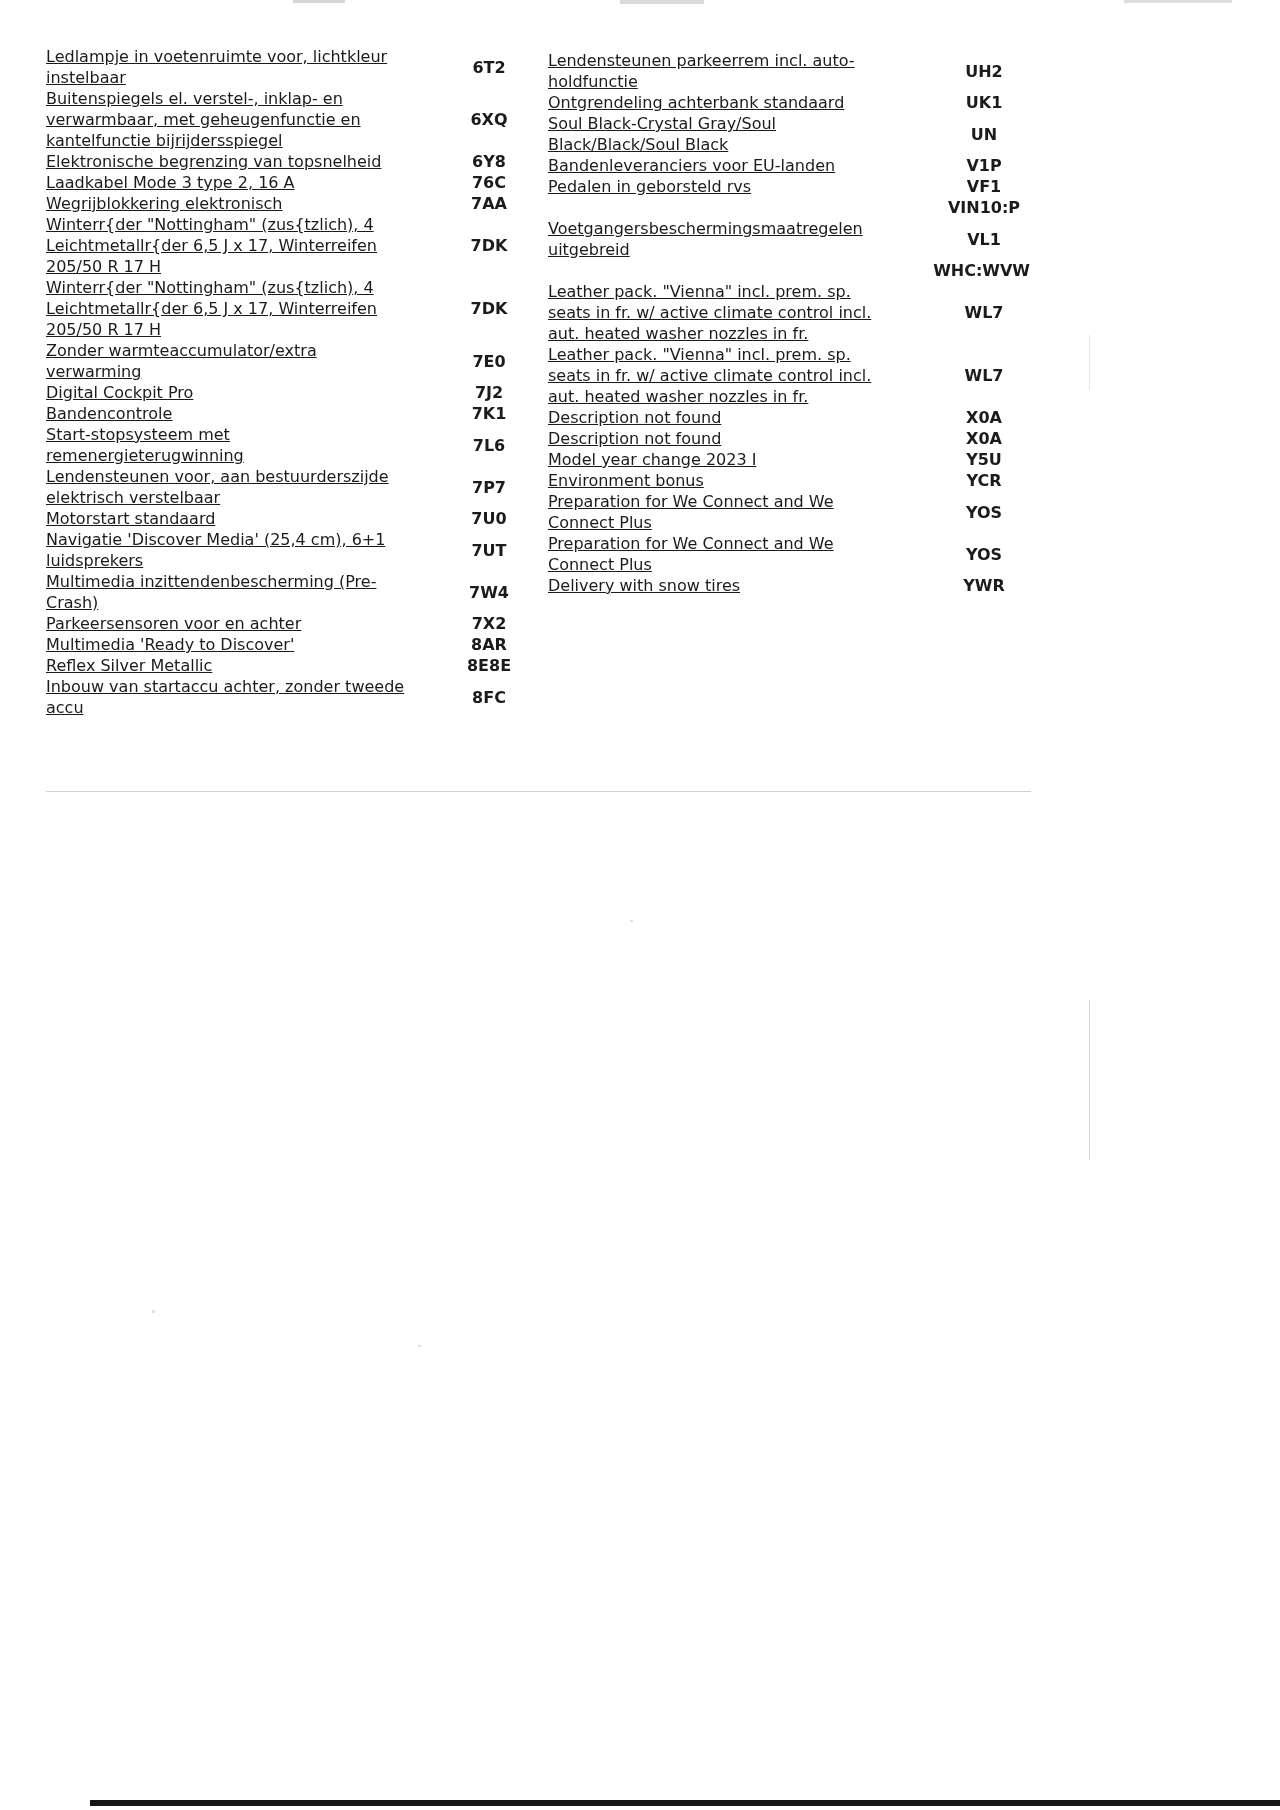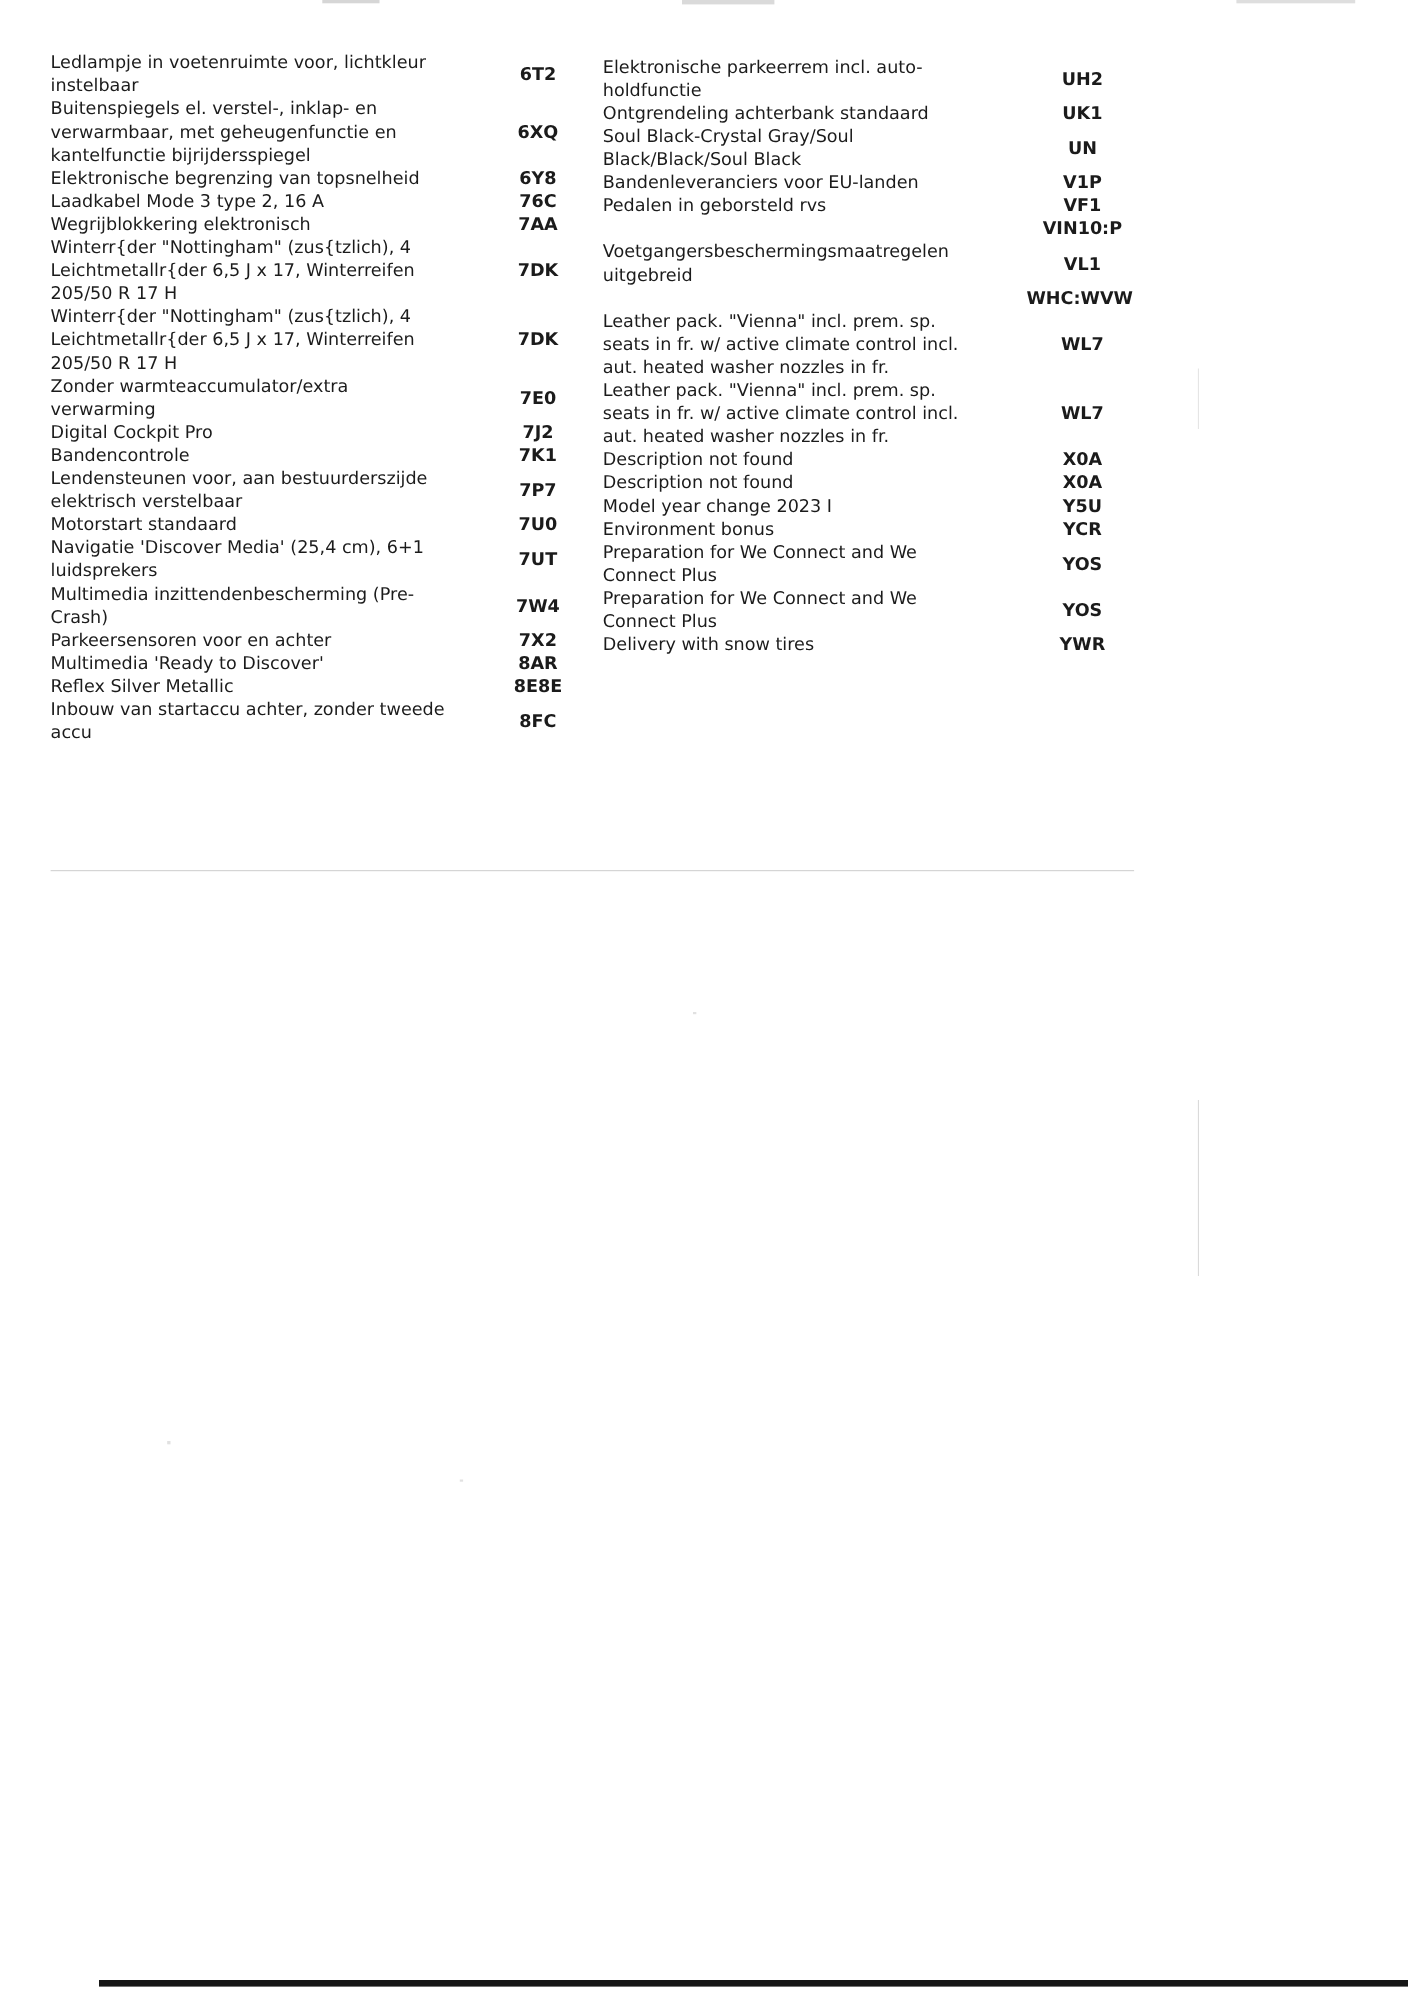--- a/index.html
+++ b/index.html
@@ -31,20 +31,21 @@
     top: 50px;
     width: 482px;
   }
   .opt-row {
     display: flex;
     align-items: center;
   }
   .opt-desc {
     white-space: pre-line;
     min-height: 21px;
+    text-decoration: underline;
   }
   .col-left .opt-desc { width: 402px; }
   .col-right .opt-desc { width: 390px; }
   .opt-code {
     font-weight: bold;
     text-align: center;
     white-space: nowrap;
     line-height: 21px;
   }
   .col-left .opt-code {
@@ -133,20 +134,25 @@
       </div>
       <div class="opt-row">
         <div class="opt-desc">Digital Cockpit Pro</div>
         <div class="opt-code">7J2</div>
       </div>
       <div class="opt-row">
         <div class="opt-desc">Bandencontrole</div>
         <div class="opt-code">7K1</div>
       </div>
       <div class="opt-row">
+        <div class="opt-desc">Start-stopsysteem met
+remenergieterugwinning</div>
+        <div class="opt-code">7L6</div>
+      </div>
+      <div class="opt-row">
         <div class="opt-desc">Lendensteunen voor, aan bestuurderszijde
 elektrisch verstelbaar</div>
         <div class="opt-code">7P7</div>
       </div>
       <div class="opt-row">
         <div class="opt-desc">Motorstart standaard</div>
         <div class="opt-code">7U0</div>
       </div>
       <div class="opt-row">
         <div class="opt-desc">Navigatie 'Discover Media' (25,4 cm), 6+1
@@ -172,21 +178,21 @@
       </div>
       <div class="opt-row">
         <div class="opt-desc">Inbouw van startaccu achter, zonder tweede
 accu</div>
         <div class="opt-code">8FC</div>
       </div>
     </div>
 
   <div class="col col-right" id="col-right">
       <div class="opt-row">
-        <div class="opt-desc">Elektronische parkeerrem incl. auto-
+        <div class="opt-desc">Lendensteunen parkeerrem incl. auto-
 holdfunctie</div>
         <div class="opt-code">UH2</div>
       </div>
       <div class="opt-row">
         <div class="opt-desc">Ontgrendeling achterbank standaard</div>
         <div class="opt-code">UK1</div>
       </div>
       <div class="opt-row">
         <div class="opt-desc">Soul Black-Crystal Gray/Soul
 Black/Black/Soul Black</div>

